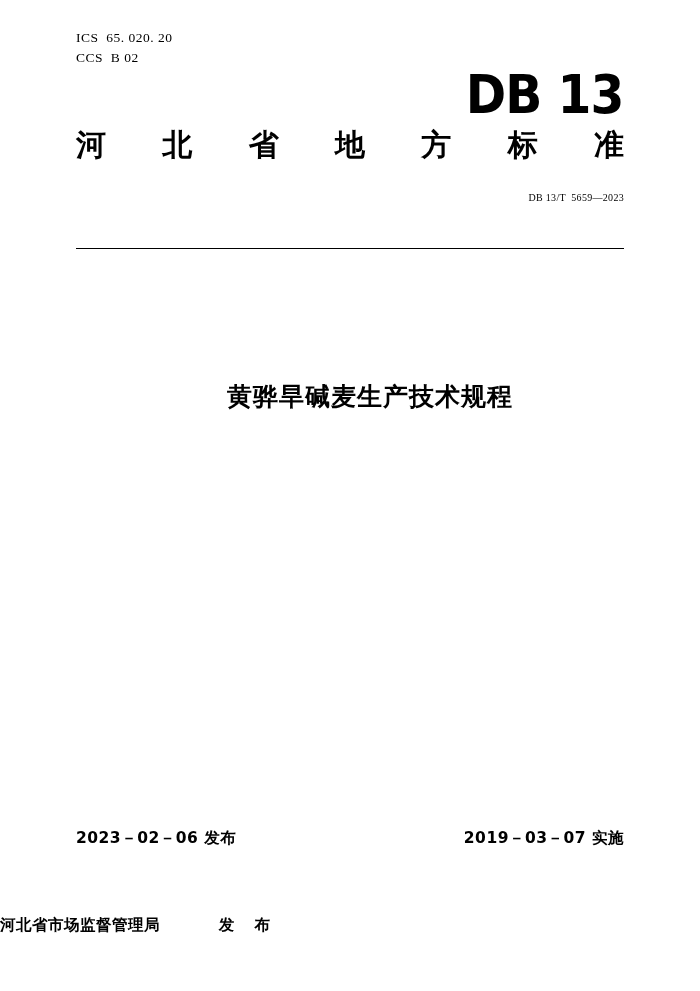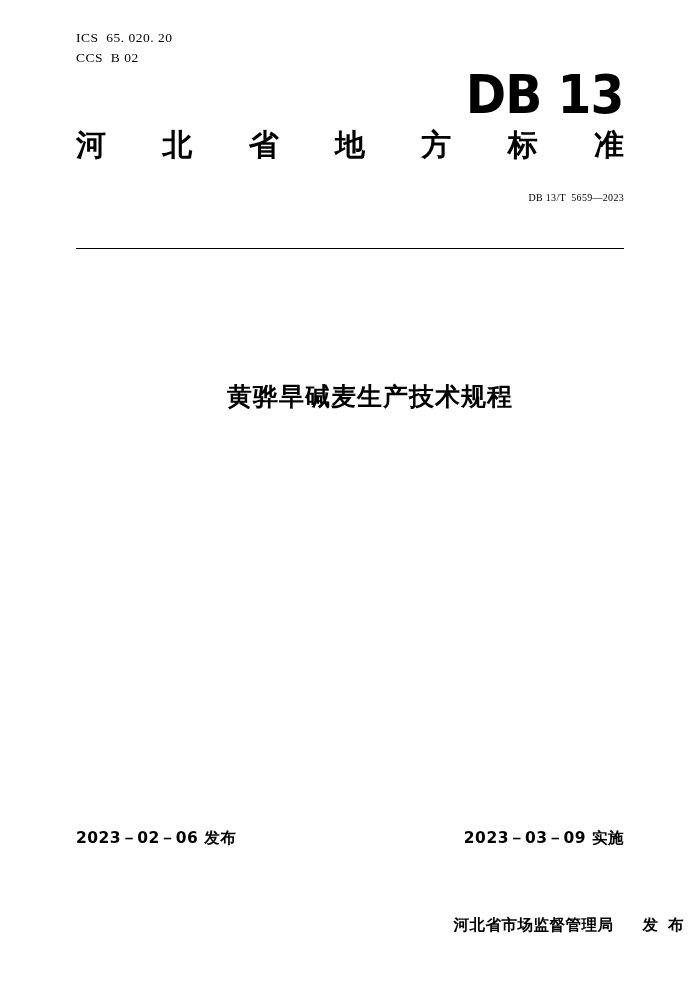--- a/index.html
+++ b/index.html
@@ -119,24 +119,24 @@
     letter-spacing: 0.5px;
   }
   .footer-dates span {
     white-space: pre;
   }
 
   
   .issuer {
     position: absolute;
     left: 0;
-    right: 16px;
+    right: 4px;
     top: 915px;
-    text-align: right;
-    font-family: Liberation Sans, sans-serif;
+    text-align: left;
+    font-family: Liberation Mono, monospace;
     font-weight: bold;
     font-size: 15.5px;
     letter-spacing: 0.5px;
     white-space: pre;
   }
 </style>
 </head>
 <body>
 
 <div class="page">
@@ -159,18 +159,18 @@
   </div>
 
   <div class="std-no">DB 13/T  5659—2023</div>
 
   <div class="rule"></div>
 
   <div class="doc-title">黄骅旱碱麦生产技术规程</div>
 
   <div class="footer-dates">
     <span>2023－02－06 发布</span>
-    <span>2023－03－09 实施</span>
+    <span>2019－03－07 实施</span>
   </div>
 
   <div class="issuer">河北省市场监督管理局      发  布</div>
 
 </div>
 
 </body></html>

